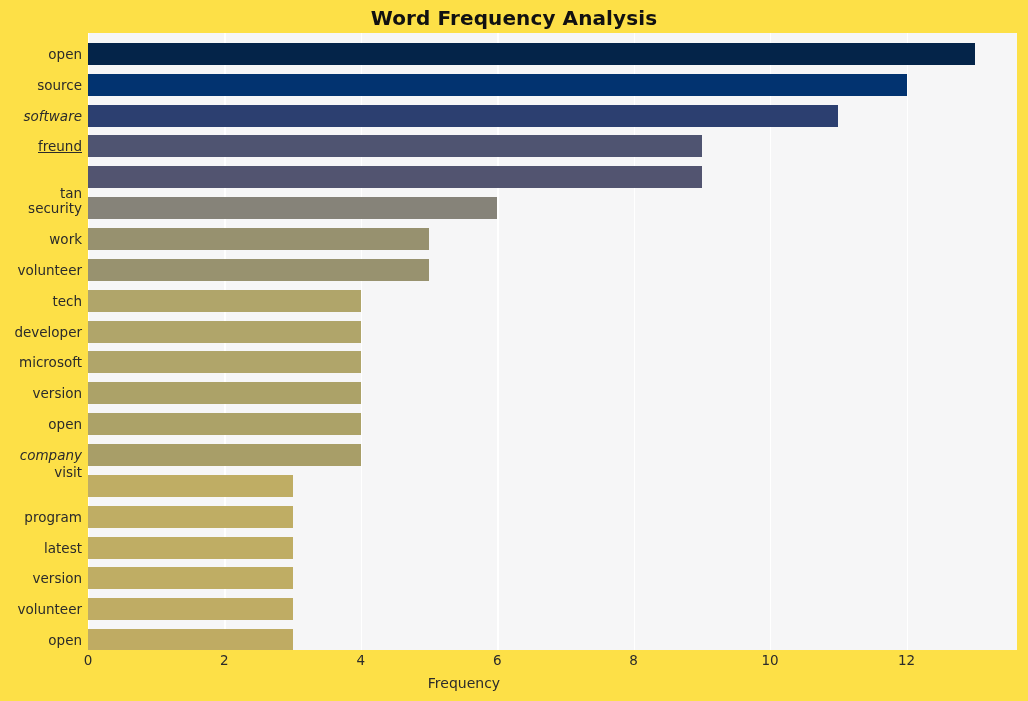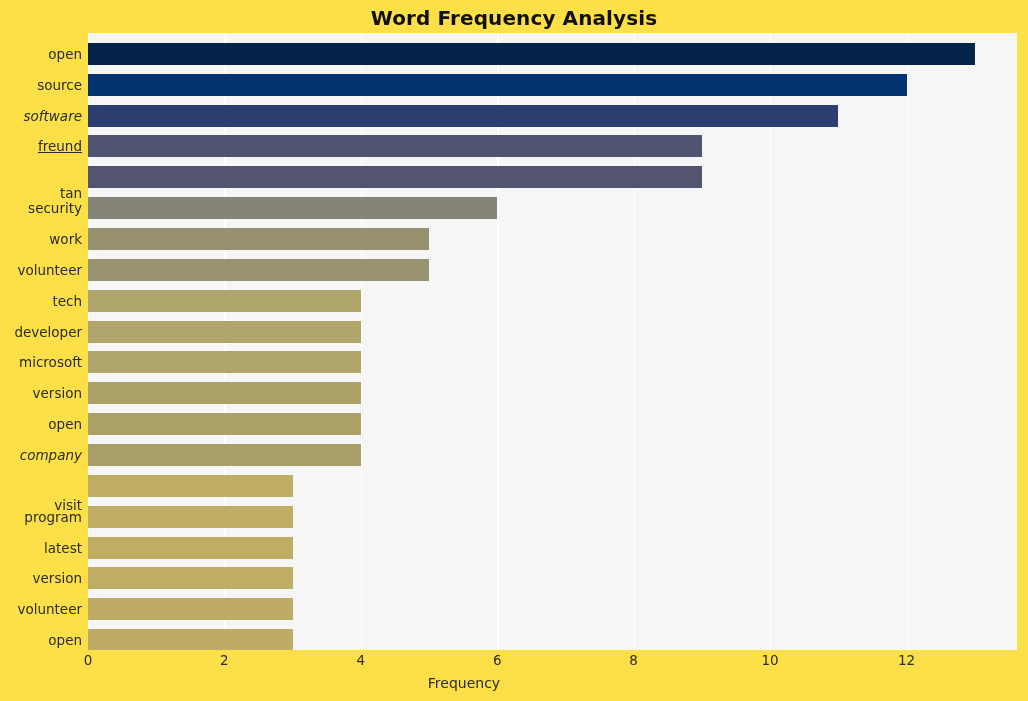--- a/index.html
+++ b/index.html
@@ -161,21 +161,21 @@
       <div class="ytick-label" style="top: 137.325px; margin-top: 16px;">tan</div>
       <div class="ytick-label" style="top: 168.175px;">security</div>
       <div class="ytick-label" style="top: 199.025px;">work</div>
       <div class="ytick-label" style="top: 229.875px;">volunteer</div>
       <div class="ytick-label" style="top: 260.725px;">tech</div>
       <div class="ytick-label" style="top: 291.575px;">developer</div>
       <div class="ytick-label" style="top: 322.425px;">microsoft</div>
       <div class="ytick-label" style="top: 353.275px;">version</div>
       <div class="ytick-label" style="top: 384.125px;">open</div>
       <div class="ytick-label" style="top: 414.975px; font-style: italic;">company</div>
-      <div class="ytick-label" style="top: 465px;">visit</div>
+      <div class="ytick-label" style="top: 432px;">visit</div>
       <div class="ytick-label" style="top: 476.675px;">program</div>
       <div class="ytick-label" style="top: 507.525px;">latest</div>
       <div class="ytick-label" style="top: 538.375px;">version</div>
       <div class="ytick-label" style="top: 569.225px;">volunteer</div>
       <div class="ytick-label" style="top: 600.075px;">open</div>
     </div>
   <div id="xlabels">
       <div class="xtick-label" style="left: 88px;">0</div>
       <div class="xtick-label" style="left: 224.417px;">2</div>
       <div class="xtick-label" style="left: 360.834px;">4</div>

